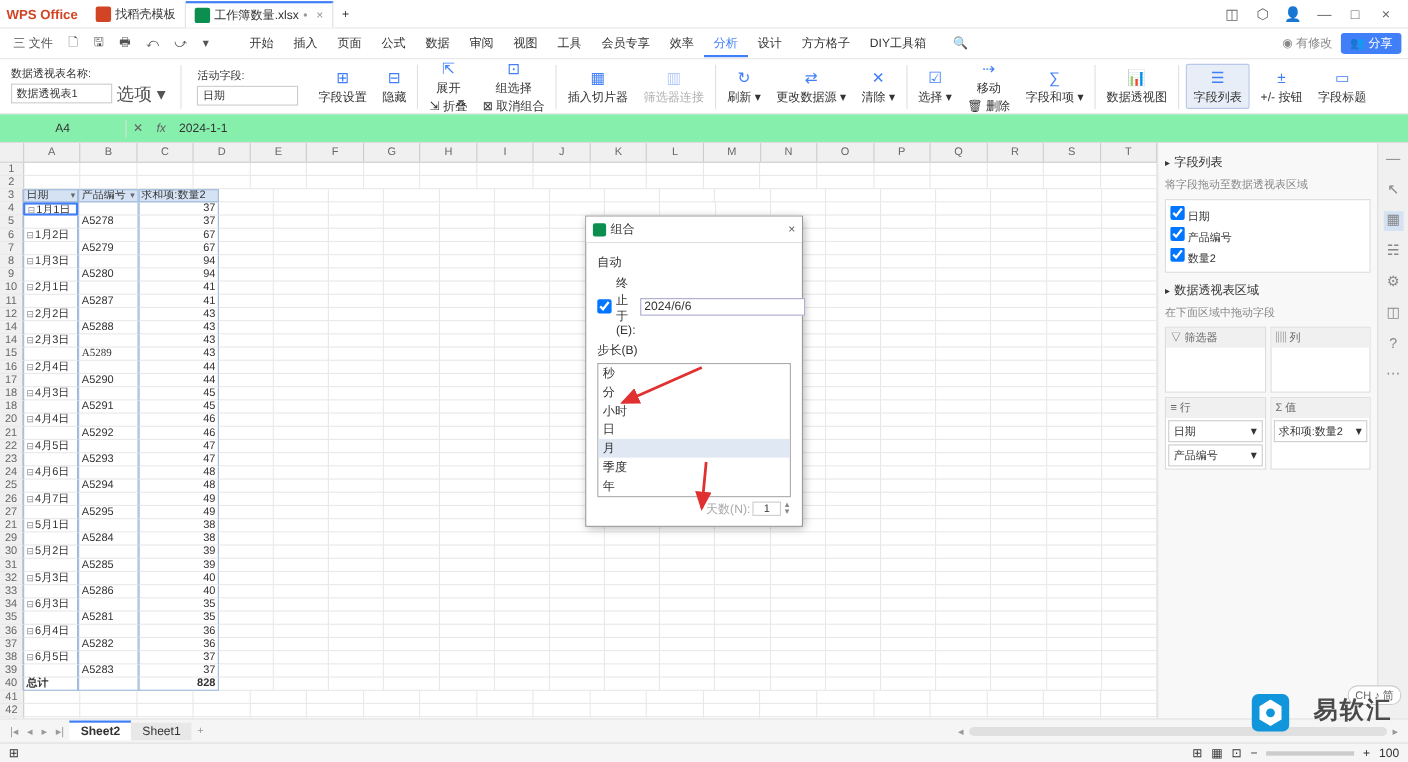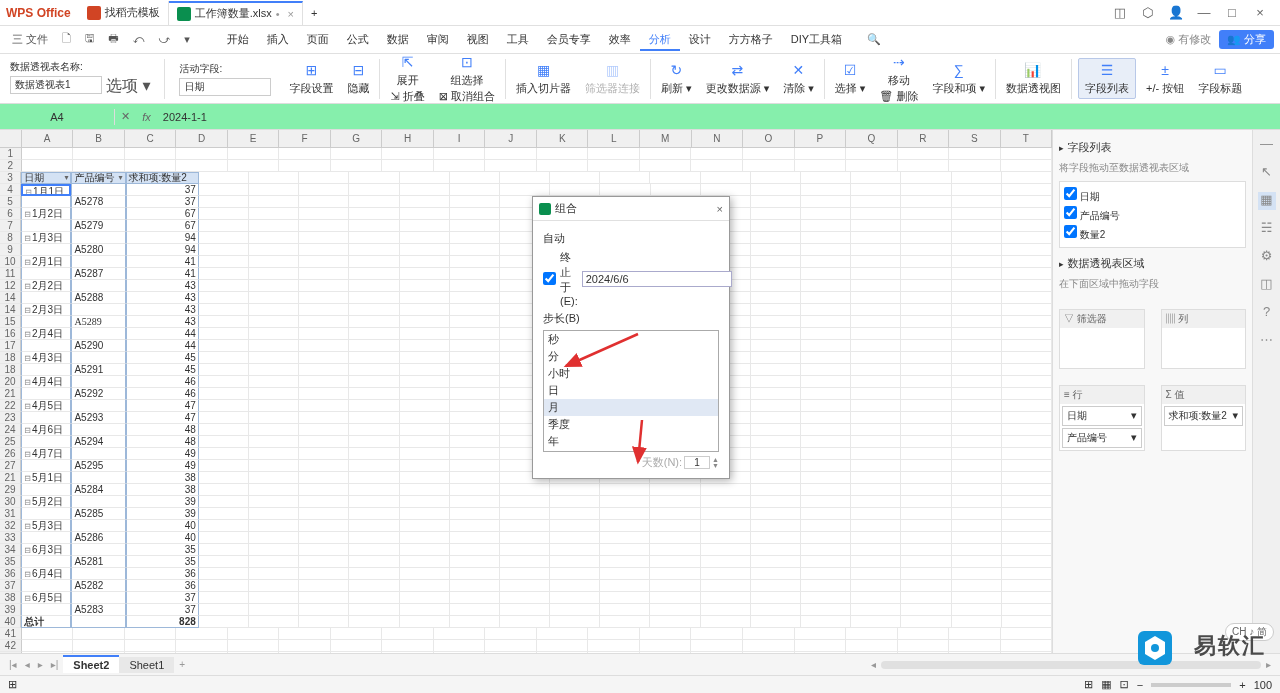--- a/index.html
+++ b/index.html
@@ -46,21 +46,21 @@
 .phdr .dd{margin-left:auto;font-size:8px;color:#666}
 .sel{border:2px solid #417ff9!important}
 .pvborder{border-left:1px solid #9db8d9;border-right:1px solid #9db8d9}
 .pvborder.last{border-bottom:1px solid #9db8d9}
 .exp{color:#888;font-size:8px;margin-right:1px}
 .sidebar{width:200px;background:#f8f8f8;border-left:1px solid #ddd;padding:6px;font-size:11px;display:flex;flex-direction:column}
 .sidebar h4{font-size:11px;font-weight:normal;padding:4px 0;display:flex;align-items:center}
 .sidebar h4::before{content:"▸";margin-right:4px;font-size:9px}
 .fieldbox{background:#fff;border:1px solid #ddd;padding:4px;margin:4px 0;flex:0 0 auto}
 .fieldbox label{display:block;padding:1px 0;font-size:10px}
-.areas{display:grid;grid-template-columns:1fr 1fr;gap:16px;margin-top:16px}
+.areas{display:grid;grid-template-columns:1fr 1fr;gap:4px;margin-top:4px}
 .area{background:#fff;border:1px solid #ddd;min-height:60px;font-size:10px}
 .area .ahdr{background:#f0f0f0;padding:2px 4px;color:#666;font-size:10px}
 .area .aitm{padding:2px 4px;border:1px solid #ccc;margin:2px;display:flex;justify-content:space-between;font-size:10px}
 .rside{width:28px;background:#f0f0f0;border-left:1px solid #ddd;display:flex;flex-direction:column;align-items:center;padding-top:6px;gap:10px}
 .rside div{width:18px;height:18px;color:#888;font-size:13px;text-align:center}
 .dialog{position:absolute;left:532px;top:196px;width:198px;background:#fff;border:1px solid #999;box-shadow:2px 2px 8px rgba(0,0,0,.3);z-index:100}
 .dlg-title{background:#fff;padding:4px 6px;display:flex;align-items:center;border-bottom:1px solid #e0e0e0}
 .dlg-title .ico{width:12px;height:12px;background:#0a8f4f;margin-right:4px;border-radius:2px}
 .dlg-title .x{margin-left:auto;color:#666}
 .dlg-body{padding:6px 10px}

